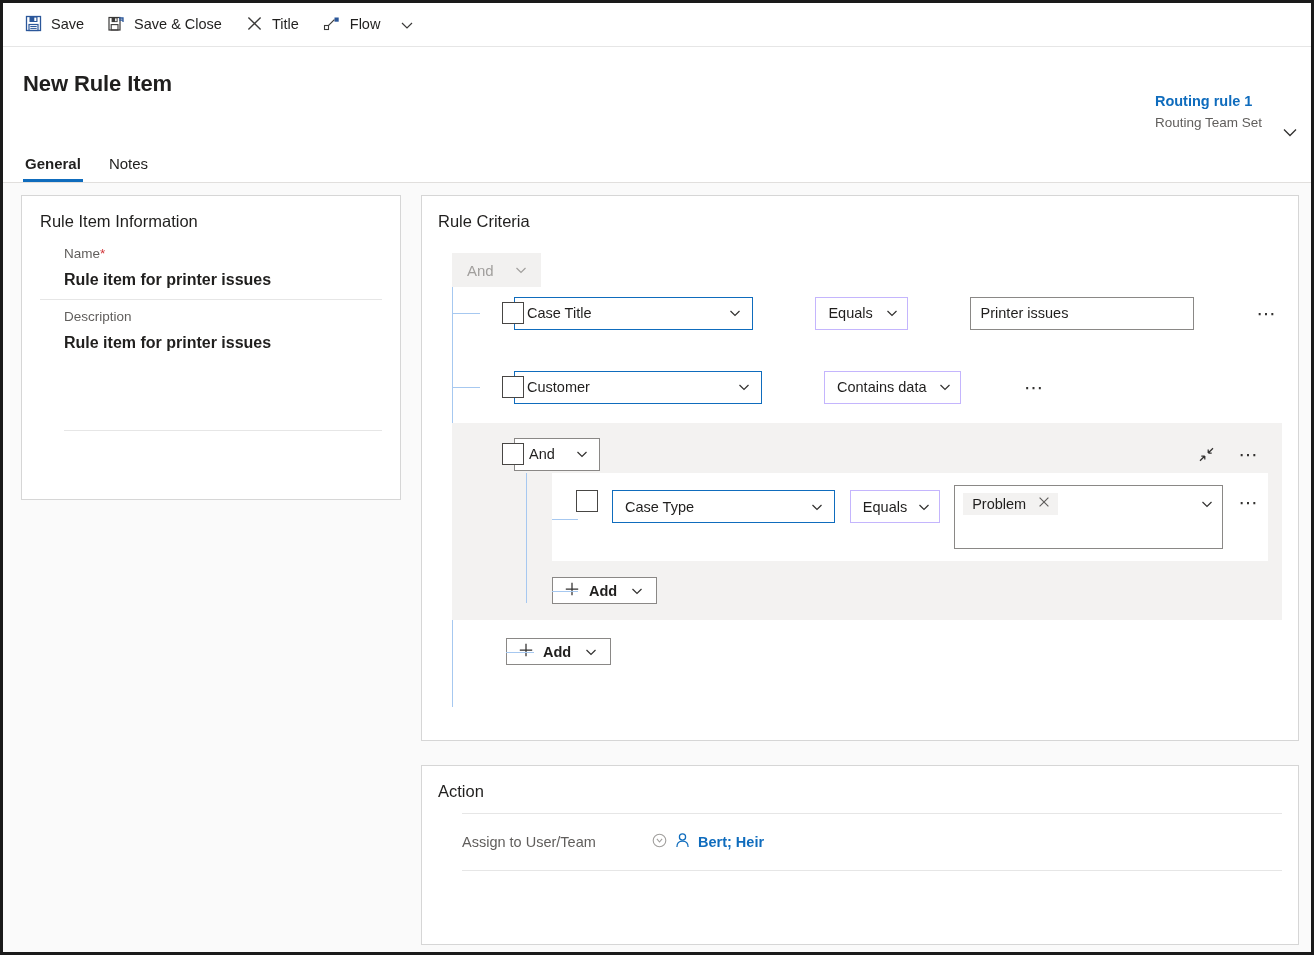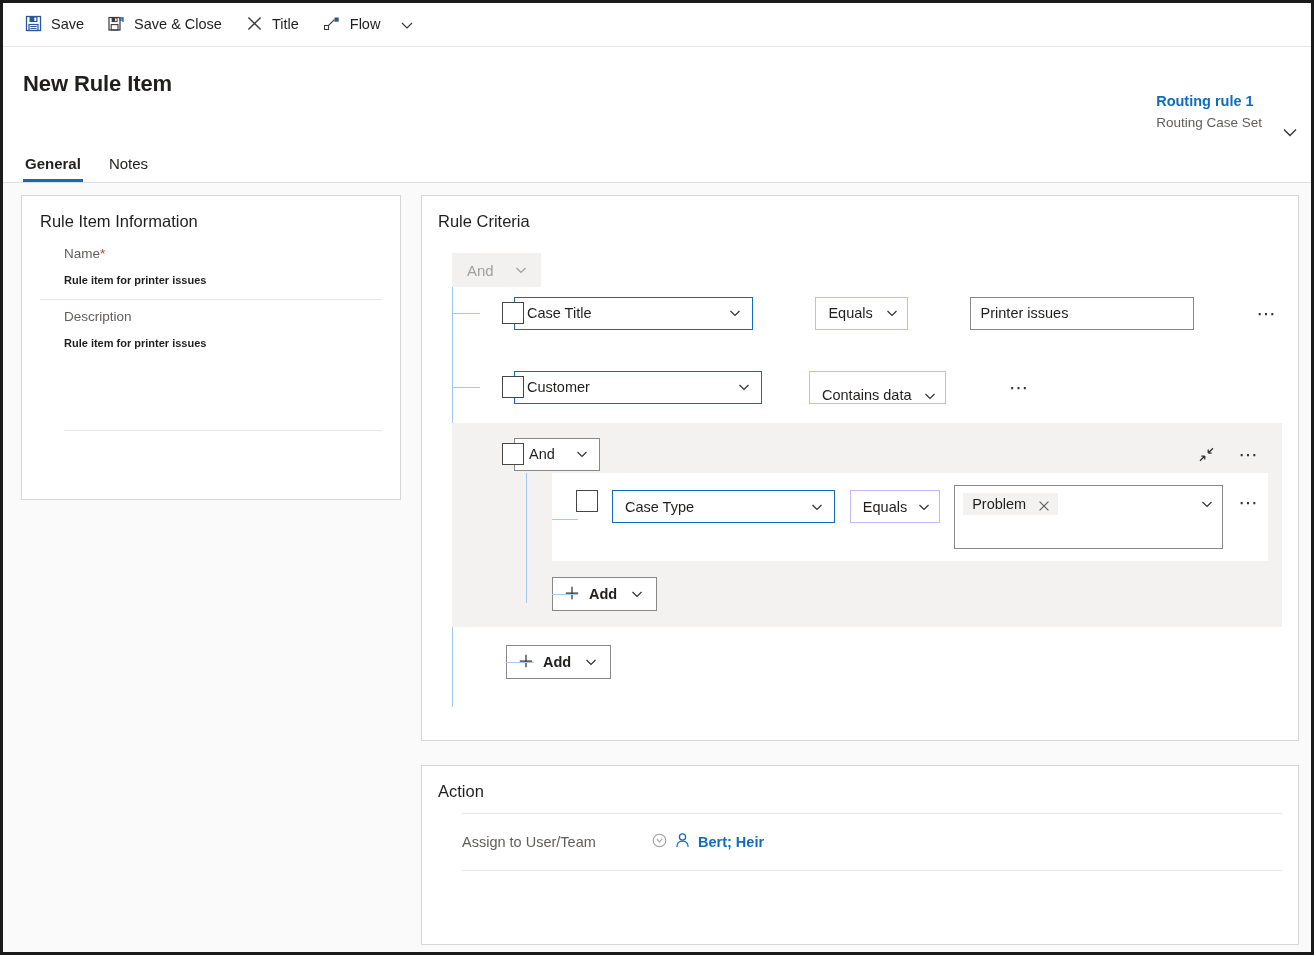--- a/index.html
+++ b/index.html
@@ -114,21 +114,21 @@
   .card-title {
     font-size:16.5px; color:#201f1e; font-weight:400;
     margin:0 0 12px 0;
   }
   .field { padding:0 0 0 24px; }
   .field-label {
     font-size:13.5px; color:#605e5c; line-height:22px;
   }
   .req-star { color:#d13438; font-size:13.5px; }
   .field-value {
-    font-size:11px; font-weight:700; color:#201f1e;
+    font-size:16px; font-weight:700; color:#201f1e;
     line-height:30px; padding-bottom:4px;
   }
   .field-sep { border-bottom:1px solid #e6e6e6; margin:0 0 6px 0; }
   .sep-bottom { border-bottom:1px solid #e6e6e6; margin-top:68px; }
 
   
   .right-col { flex:1 1 auto; padding:6px 12px 0 20px; min-width:0; }
 
   .criteria-panel { padding:16px 16px 22px 16px; min-height:546px; }
   .action-panel { margin-top:24px; padding:16px 16px 0 16px; height:180px; }
@@ -236,29 +236,29 @@
     flex:0 0 22px; margin:5px 14px 0 14px; cursor:pointer;
   }
   .multiselect {
     border:1px solid #8a8886; background:#ffffff;
     width:300px; min-height:64px;
     padding:7px 8px 7px 8px;
     display:flex; align-items:flex-start; justify-content:space-between;
     cursor:pointer;
   }
   .tag {
-    display:inline-flex; align-items:flex-end; gap:12px;
+    display:inline-flex; align-items:flex-start; gap:12px;
     background:#f3f2f1; color:#201f1e;
     font-size:14.5px; padding:3px 8px 3px 9px;
   }
   .tag-x { color:#605e5c; cursor:pointer; display:flex; }
 
   .btn-add {
     display:inline-flex; align-items:center; gap:9px;
-    height:34px; padding:0 12px 0 11px;
+    height:27px; padding:0 12px 0 11px;
     background:#ffffff; border:1px solid #8a8886;
     font-size:14.5px; font-weight:700; color:#201f1e; cursor:pointer;text-align:right;
   }
   .add-row-inner {
     position:relative; margin-left:26px; margin-top:16px;
     display:flex; align-items:center;
   }
   .add-row-root {
     position:relative; margin-left:54px; margin-top:18px;
     display:flex; align-items:center; padding-left:0;
@@ -334,21 +334,21 @@
         <path d="M3 6 L8 11 L13 6" fill="none" stroke="#3b3a39" stroke-width="1.2"></path>
       </svg>
     </div>
   </div>
 
   <div class="header">
     <div class="page-title">New Rule Item</div>
 
     <div class="header-right">
       <div class="hr-primary">Routing rule 1</div>
-      <div class="hr-secondary">Routing Case Set</div>
+      <div class="hr-secondary">Routing Team Set</div>
     </div>
 
     <div class="header-chevron">
       <svg width="20" height="20" viewBox="0 0 20 20">
         <path d="M4 7.5 L10 13.5 L16 7.5" fill="none" stroke="#323130" stroke-width="1.3"></path>
       </svg>
     </div>
 
     <div class="tabs">
       <div class="tab active">
@@ -434,21 +434,21 @@
 
             <div class="sel sel-field">
               <span>Customer</span>
               <span class="chev">
                 <svg width="14" height="14" viewBox="0 0 14 14">
                     <path d="M2.5 5 L7 9.5 L11.5 5" fill="none" stroke="#323130" stroke-width="1.2"></path>
                   </svg>
               </span>
             </div>
 
-            <div class="sel sel-op w2" style="margin-left:0;align-items:flex-end;">
+            <div class="sel sel-op w2" style="margin-left:15px;">
               <span>Contains data</span>
               <span class="chev">
                 <svg width="14" height="14" viewBox="0 0 14 14">
                     <path d="M2.5 5 L7 9.5 L11.5 5" fill="none" stroke="#323130" stroke-width="1.2"></path>
                   </svg>
               </span>
             </div>
 
             <span class="ellipsis">⋯</span>
           </div>

